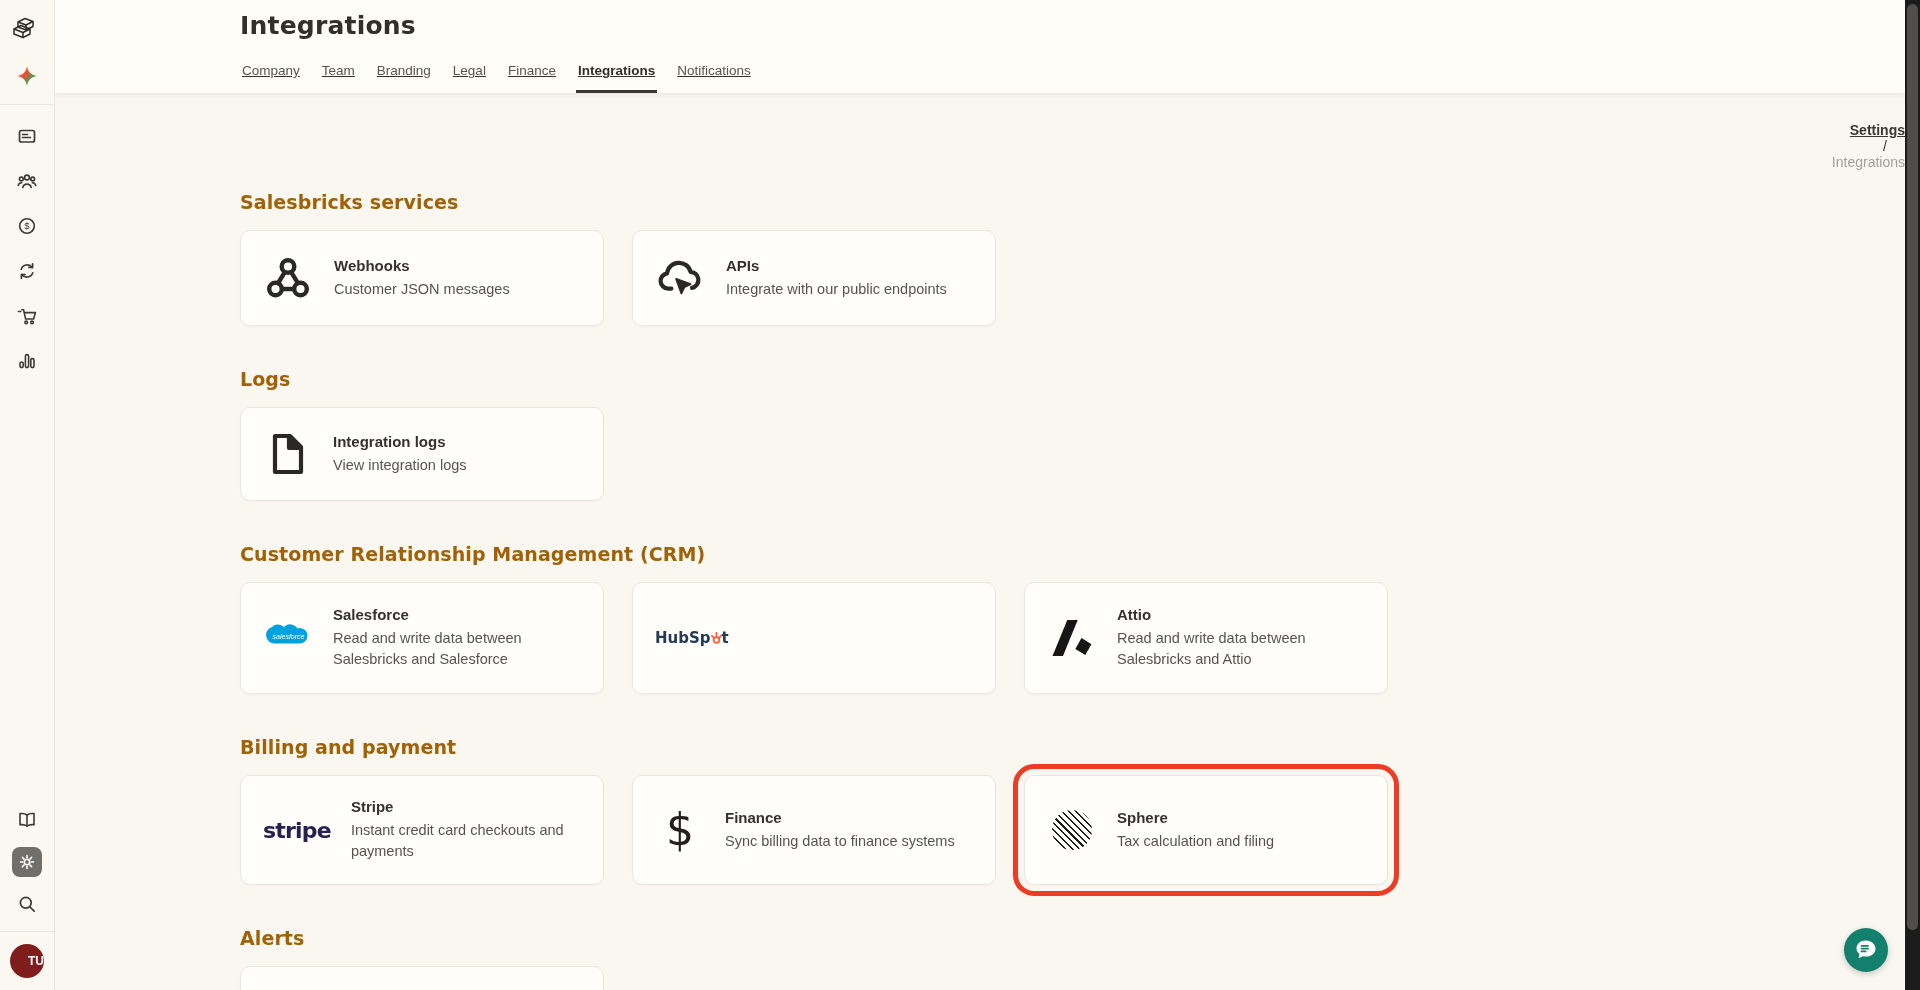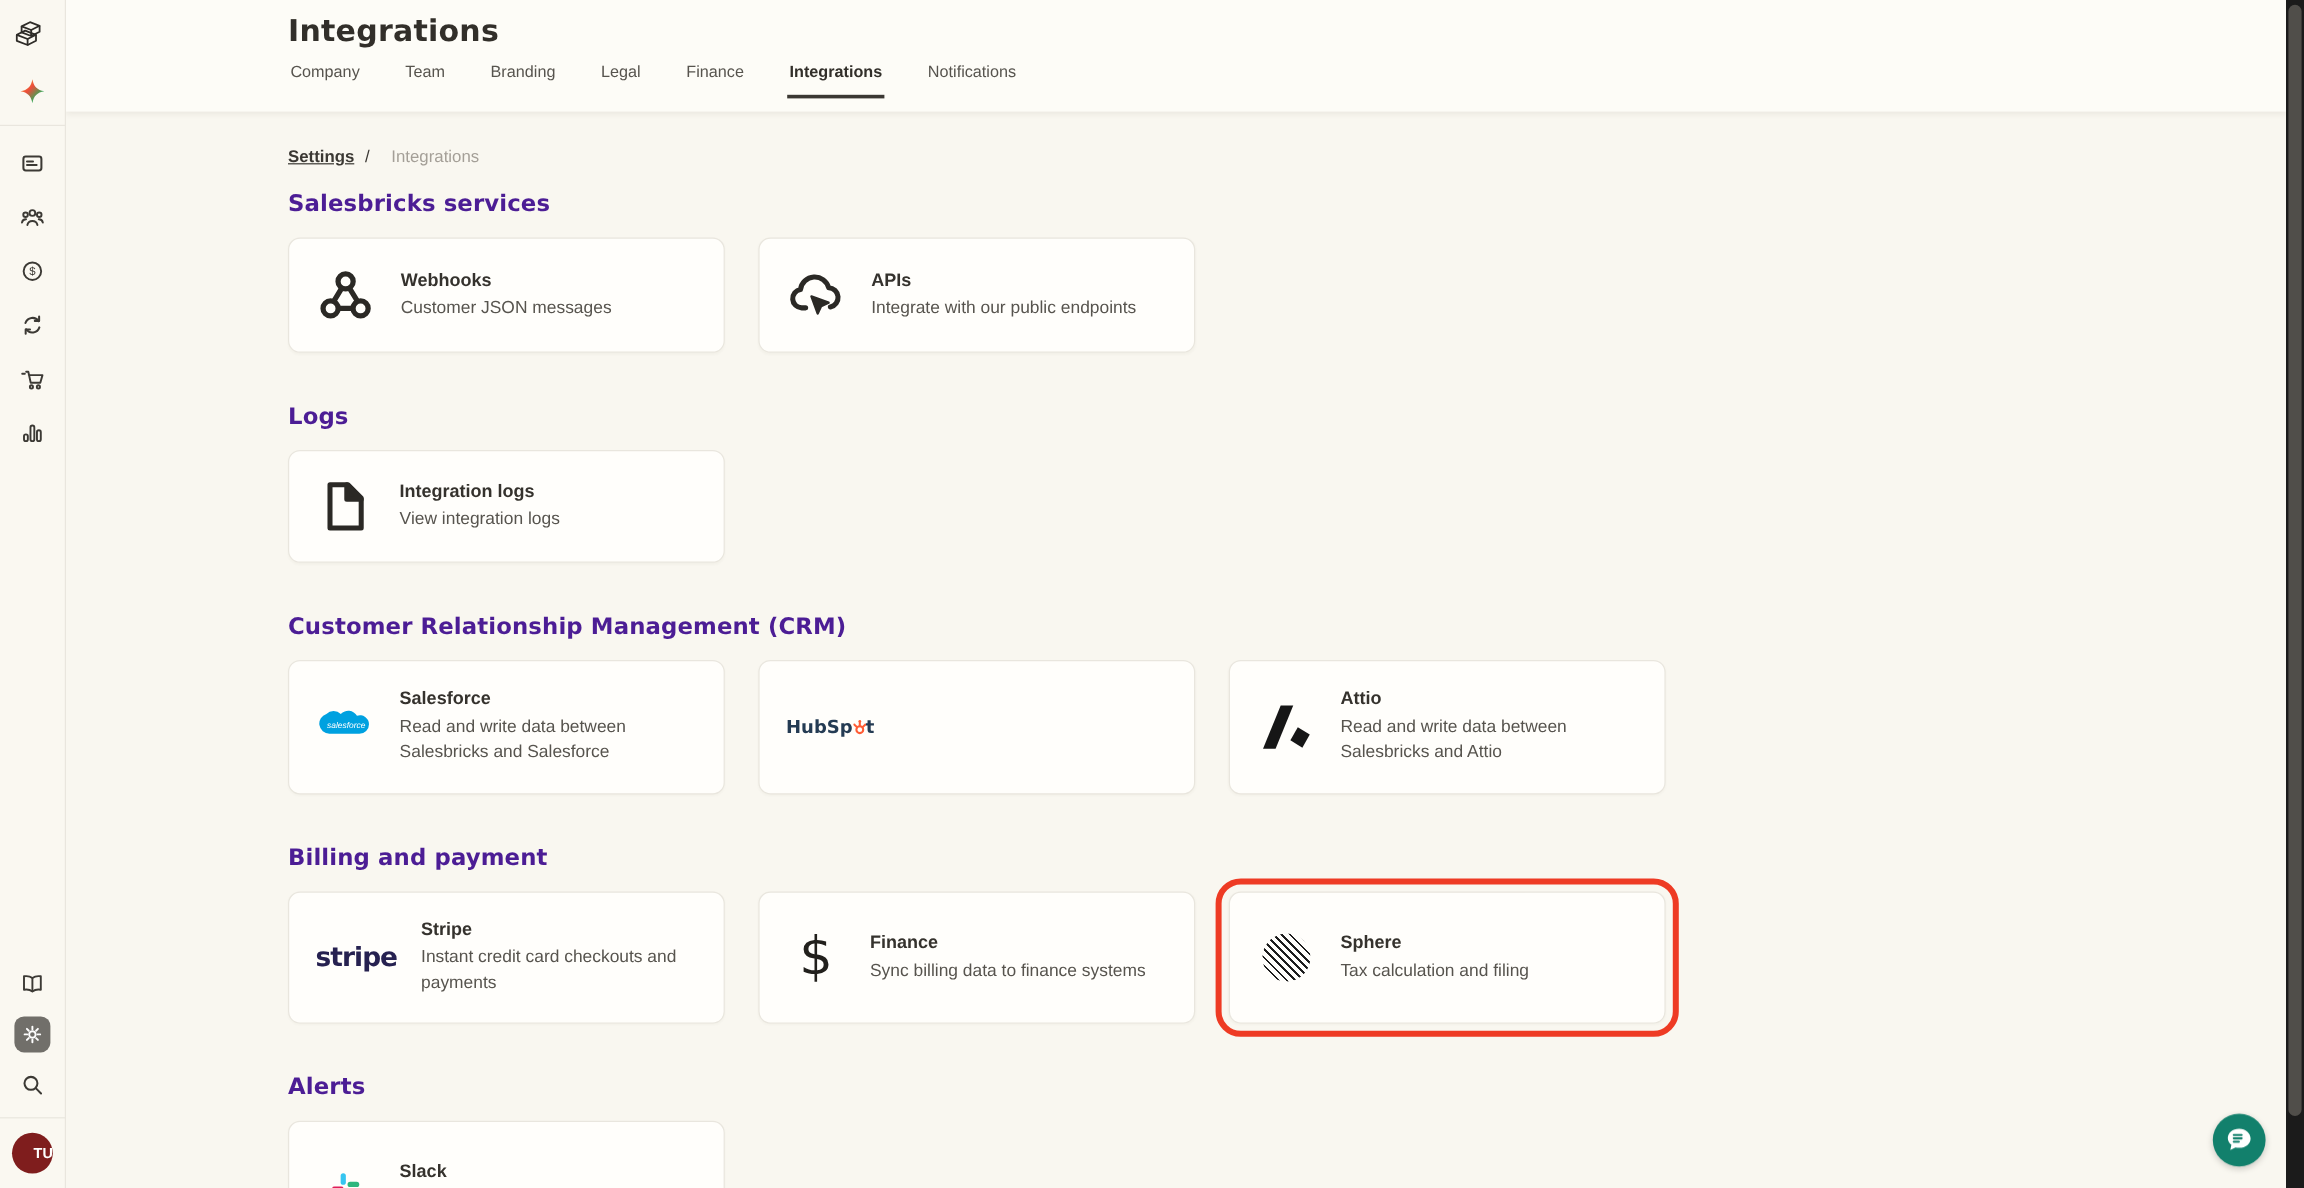--- a/index.html
+++ b/index.html
@@ -50,38 +50,38 @@
     height:93px; background:#fdfcf7;
     box-shadow:0 2px 5px rgba(60,55,40,0.08);
     padding-left:185px;
     display:flex; flex-direction:column; position:relative; z-index:10;
   }
   .page-title {
     margin-top:11px;
     font-family:"DejaVu Sans", sans-serif;
     font-size:25px; font-weight:700; color:#322f2a; letter-spacing:0.2px;
   }
-  .tabs { display:flex; gap:34px; align-items:center; flex:1; }
+  .tabs { display:flex; gap:18px; align-items:flex-end; flex:1;text-decoration:underline; }
   .tab {
     font-size:13.5px; color:#57544e; padding:0 2px 12px 2px;
     border-bottom:3px solid transparent; cursor:pointer; white-space:nowrap;
   }
   .tab.active { color:#322f2a; font-weight:bold; border-bottom-color:#3b3833; }
 
   .content { padding:29px 0 0 185px; }
 
-  .breadcrumb { display:flex; align-items:flex-end; font-size:14px; }
+  .breadcrumb { display:flex; align-items:flex-end; font-size:14px;flex-direction:column; }
   .crumb-root { font-weight:bold; color:#3b3833; text-decoration:underline; cursor:pointer; }
   .crumb-sep { margin:0 18px 0 9px; color:#3b3833; }
   .crumb-current { color:#a49f97; }
 
   .section { margin-top:0; }
   .section-title {
     font-family:"DejaVu Sans", sans-serif;
-    font-size:19px; font-weight:700; color:#4c1d95; letter-spacing:0.1px;
+    font-size:19px; font-weight:700; color:#a16207; letter-spacing:0.1px;
   }
   .section + .section { margin-top:42px; }
   .mt-first { margin-top:21px; }
 
   .cards { display:grid; grid-template-columns:repeat(3, 364px); column-gap:28px; margin-top:17px; }
   .card {
     background:#fffefb; border:1px solid #e9e6de; border-radius:10px;
     padding:18px 22px; display:flex; align-items:center; gap:20px;
     cursor:pointer; box-shadow:0 1px 2px rgba(60,55,40,0.03);
   }

